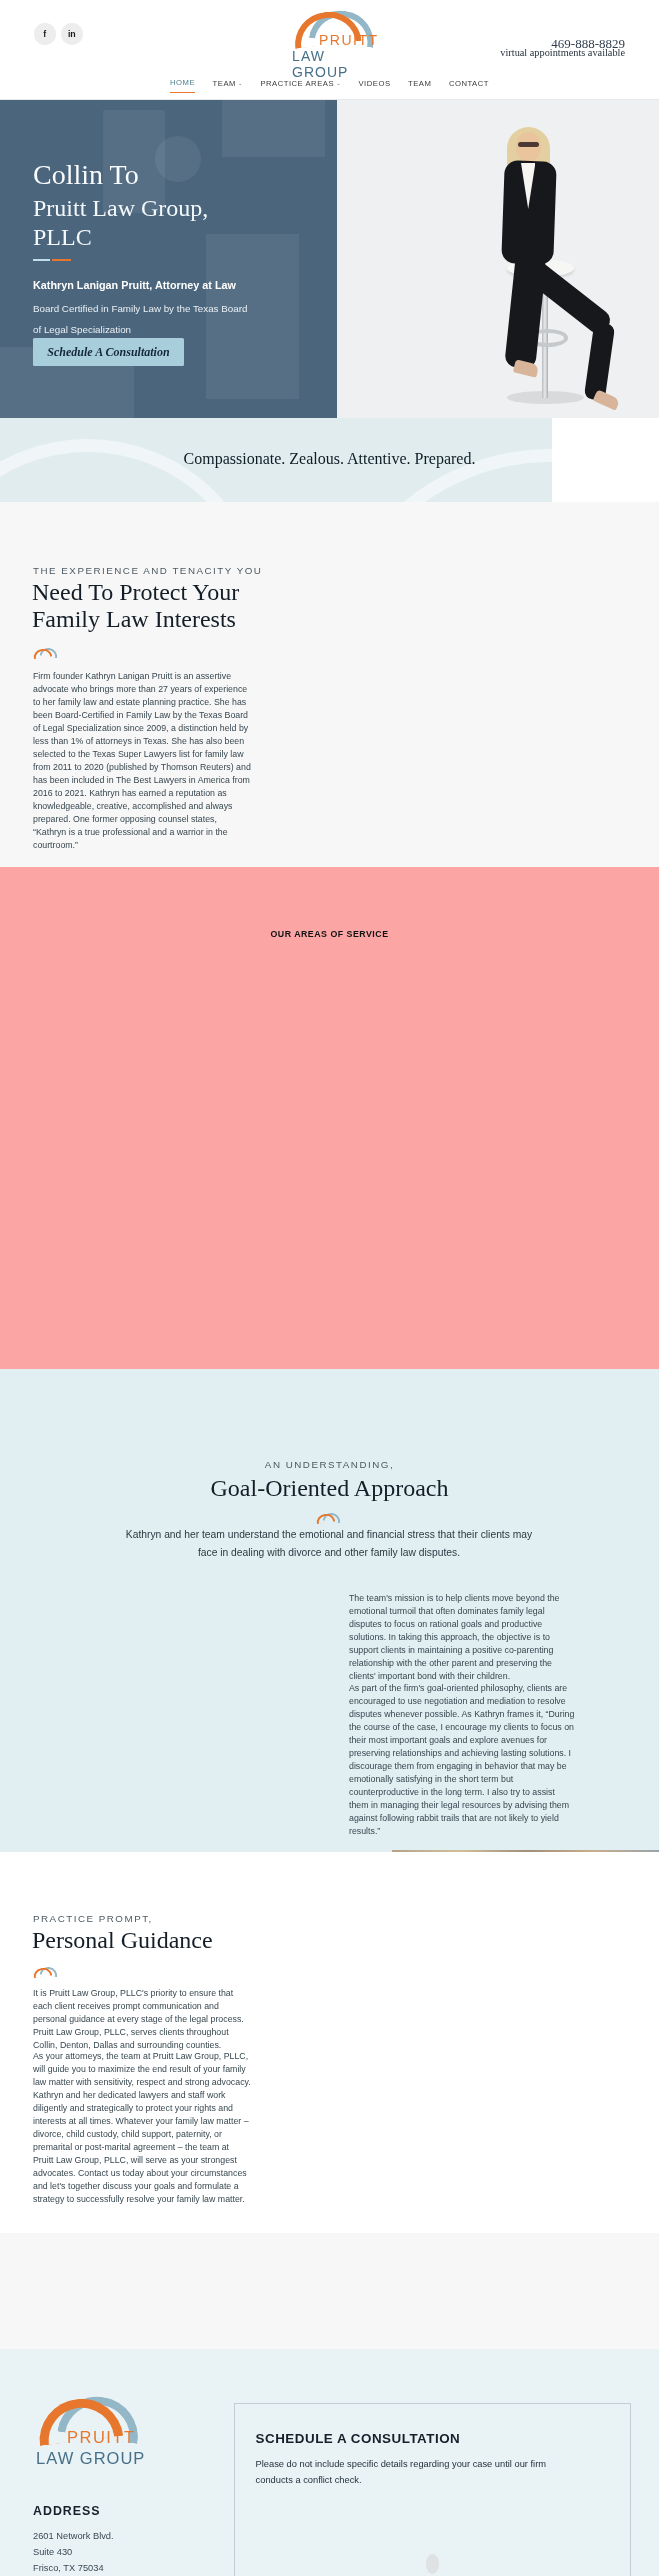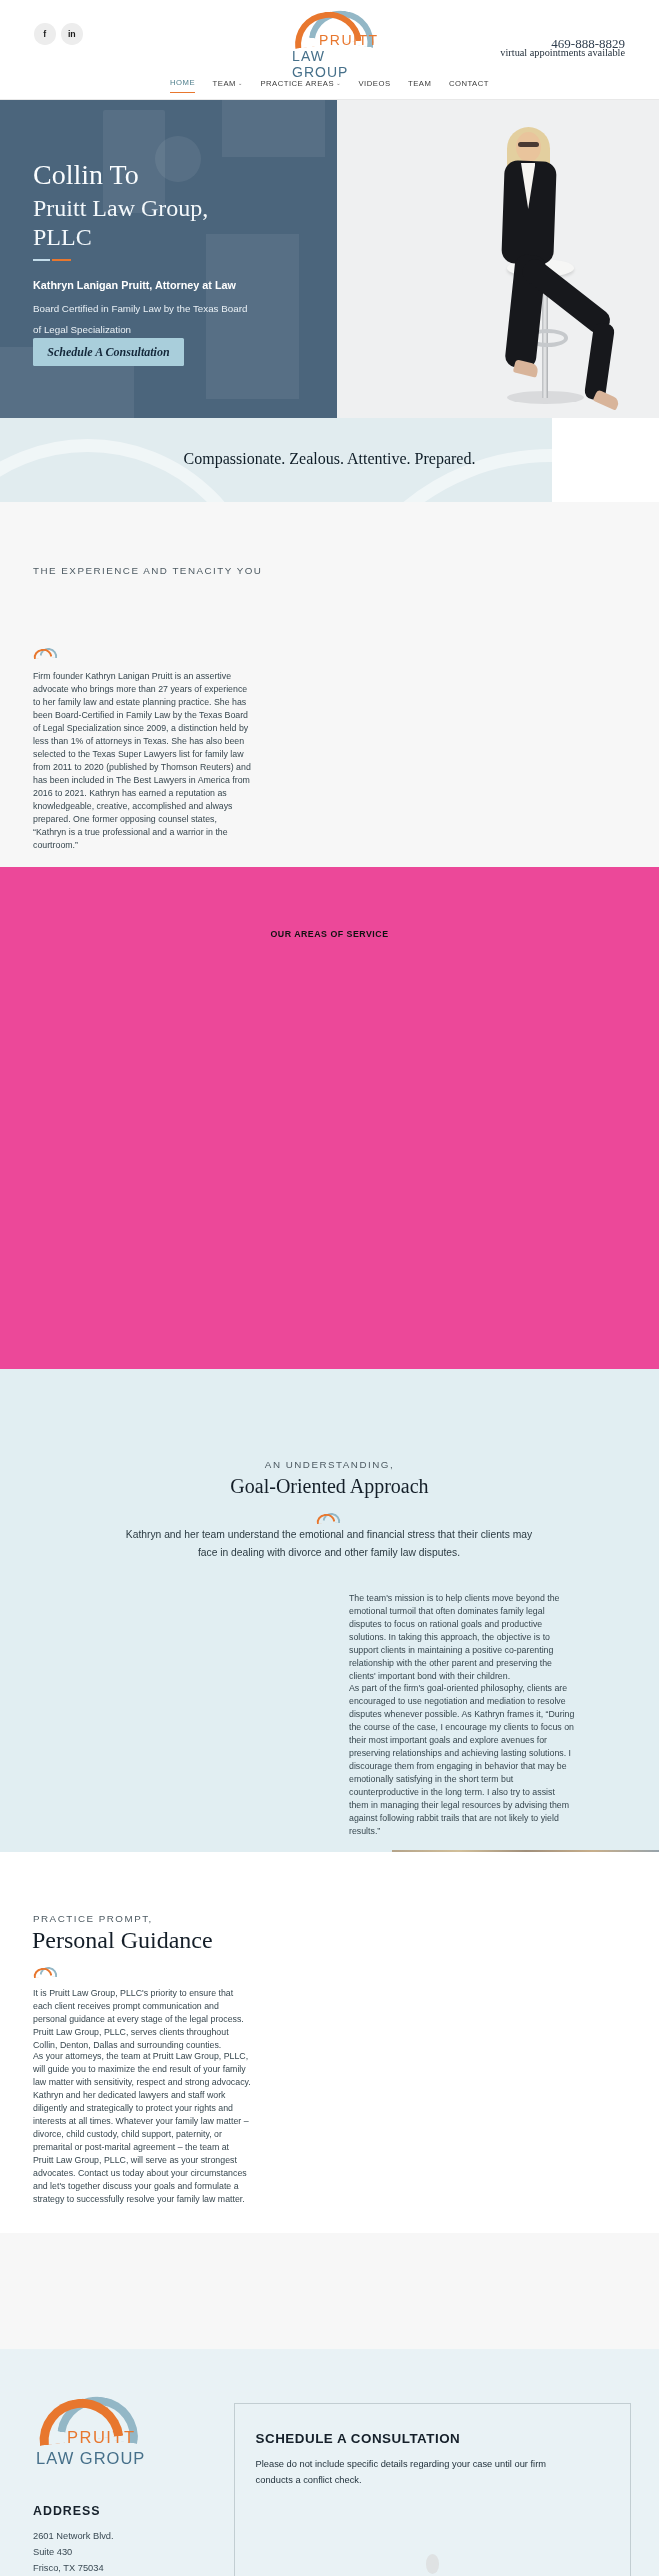--- a/index.html
+++ b/index.html
@@ -43,26 +43,26 @@
 
   
   .eyebrow { font-size:9.8px; letter-spacing:1.5px; color:#4d5a62; }
   .big-serif { font-family:"Liberation Serif", serif; color:#141e28; }
   .bodycopy { font-size:8.8px; line-height:13px; color:#37474f; }
   .arch-ico { position:absolute; width:27px; height:12.4px; }
 
   
   .sec-exp { position:absolute; top:502px; left:0; width:659px; height:365px; background:#f7f7f7; }
   
-  .sec-areas { position:absolute; top:867px; left:0; width:659px; height:502px; background:#ec4899; }
+  .sec-areas { position:absolute; top:867px; left:0; width:659px; height:502px; background:#fca5a5; }
   .areas-head { position:absolute; top:62px; left:0; width:659px; text-align:center; font-size:8.8px; font-weight:bold; letter-spacing:0.5px; color:#111; }
   
   .sec-appr { position:absolute; top:1369px; left:0; width:659px; height:483px; background:#e1eef2; }
   .appr-eyebrow { position:absolute; top:90px; width:659px; text-align:center; }
-  .appr-head { position:absolute; top:106px; width:659px; text-align:center; font-size:20px; }
+  .appr-head { position:absolute; top:106px; width:659px; text-align:center; font-size:24px; }
   .appr-intro { position:absolute; top:157px; left:118px; width:422px; text-align:center; font-size:10.3px; line-height:17.5px; color:#2b3a42; }
   .sliver { position:absolute; top:1850px; left:392px; width:268px; height:2.1px; opacity:.65; background:linear-gradient(90deg,#9c7b52,#c9a66b,#7d5b3a,#b98c54,#6f7b86); }
   
   .sec-guid { position:absolute; top:1852px; left:0; width:659px; height:381px; background:#ffffff; }
   .sec-gray { position:absolute; top:2233px; left:0; width:659px; height:116px; background:#f7f7f7; }
 
   
   .footer { position:absolute; top:2349px; left:0; width:659px; height:398px; background:#e9f2f5; }
   .f-head { font-size:12.4px; font-weight:bold; letter-spacing:1px; color:#16212b; }
   .f-line { font-size:9.3px; line-height:16px; color:#3a4a54; }
@@ -157,20 +157,24 @@
   </div>
 
   <div class="tagline">
     <div class="tag-arc" style="left:-93px; top:20.6px; width:361px; height:361px;"></div>
     <div class="tag-arc" style="left:319px; top:31px; width:464px; height:464px;"></div>
     <div class="tagline-text">Compassionate. Zealous. Attentive. Prepared.</div>
   </div>
 
   <div class="sec-exp">
     <div class="abs eyebrow" style="left:33px; top:63px;">THE EXPERIENCE AND TENACITY YOU</div>
+    <div class="abs big-serif" style="left:32px; top:77px; font-size:24px; line-height:27px;">
+      <span>Need To Protect Your</span><br>
+      <span>Family Law Interests</span>
+    </div>
     <div class="arch-ico" style="left:33px; top:145px;">
       <div class="arch" style="left:7.2px; top:1px; width:17.5px; height:8.8px; border-width:2.1px; border-color:#93b7c6; border-top-left-radius:17.5px; border-top-right-radius:17.5px; transform:rotate(9deg);"></div>
       <div class="arch" style="left:0px; top:1.5px; width:18.5px; height:9.3px; border-width:2.1px; border-color:#e8772e; border-top-left-radius:18.5px; border-top-right-radius:18.5px; transform:rotate(-8deg);"></div>
     </div>
     <div class="abs bodycopy" style="left:33px; top:168px; width:219px;">Firm founder Kathryn Lanigan Pruitt is an assertive advocate who brings more than 27 years of experience to her family law and estate planning practice. She has been Board-Certified in Family Law by the Texas Board of Legal Specialization since 2009, a distinction held by less than 1% of attorneys in Texas. She has also been selected to the Texas Super Lawyers list for family law from 2011 to 2020 (published by Thomson Reuters) and has been included in The Best Lawyers in America from 2016 to 2021. Kathryn has earned a reputation as knowledgeable, creative, accomplished and always prepared. One former opposing counsel states, “Kathryn is a true professional and a warrior in the courtroom.”</div>
   </div>
 
   <div class="sec-areas">
     <div class="areas-head">OUR AREAS OF SERVICE</div>
   </div>

